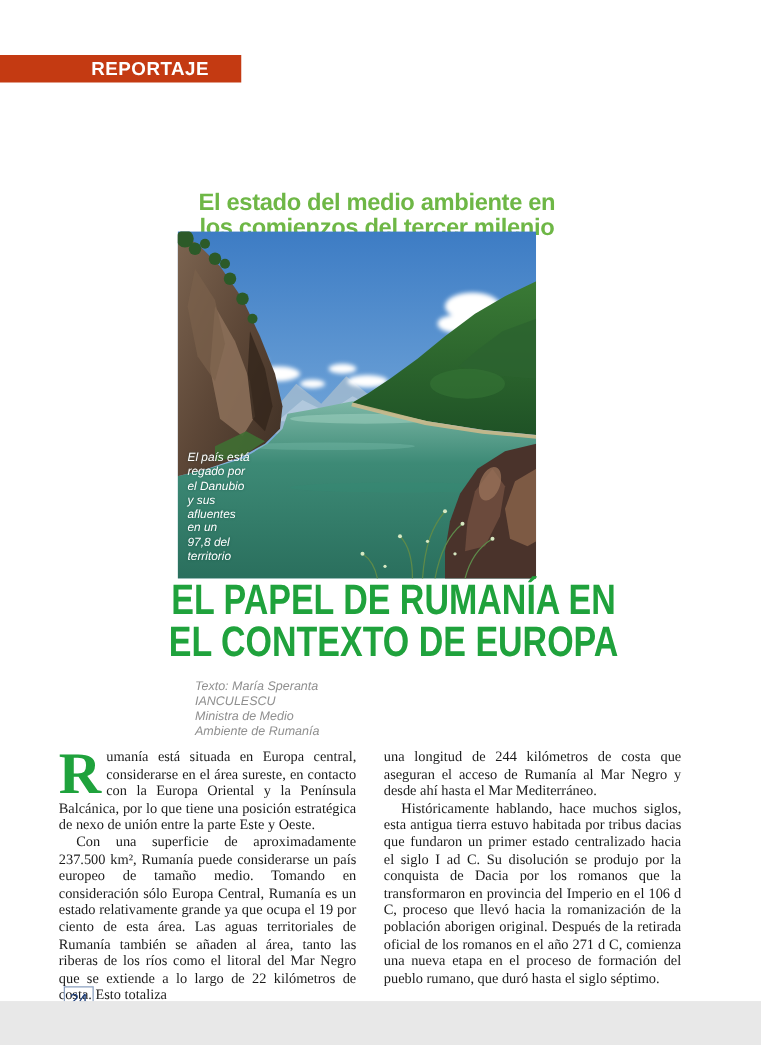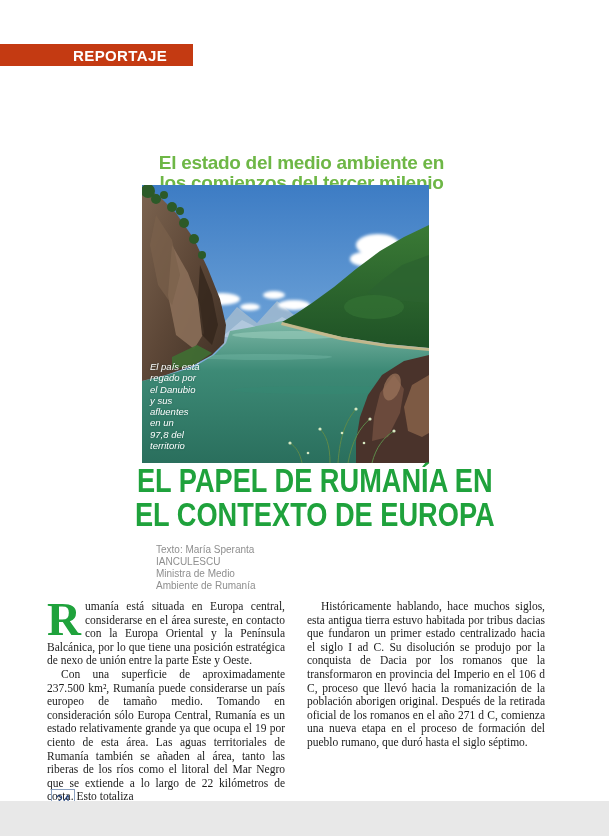--- a/index.html
+++ b/index.html
@@ -42,21 +42,21 @@
     text-align:center;color:var(--headline-green,#1fa23c);
   }
   .headline span{
     display:inline-block;transform:scaleX(.8);transform-origin:center;
     font-size:34px;font-weight:800;line-height:34px;letter-spacing:0px;
     white-space:pre-line;
   }
   
   .byline{
     position:absolute;left:156px;top:544px;width:200px;
-    color:#8f8f8f;font-size:10px;line-height:12px;
+    color:#8f8f8f;font-size:10px;font-style:italic;line-height:12px;
     white-space:pre-line;
   }
   
   .columns{
     position:absolute;left:47px;top:600px;width:498px;
     display:flex;gap:22px;
     font-family:"Liberation Serif",serif;color:#1b1b1b;
   }
   .col{width:238px;font-size:11.5px;line-height:13.6px;text-align:justify;}
   .col p{margin:0;}
@@ -205,20 +205,21 @@
 IANCULESCU
 Ministra de Medio
 Ambiente de Rumanía</div>
 
   <div class="columns">
     <div class="col">
       <p><span class="dropcap">R</span><span>umanía está situada en Europa central, considerarse en el área sureste, en contacto con la Europa Oriental y la Península Balcánica, por lo que tiene una posición estratégica de nexo de unión entre la parte Este y Oeste.</span></p>
       <p class="indent">Con una superficie de aproximadamente 237.500 km², Rumanía puede considerarse un país europeo de tamaño medio. Tomando en consideración sólo Europa Central, Rumanía es un estado relativamente grande ya que ocupa el 19 por ciento de esta área. Las aguas territoriales de Rumanía también se añaden al área, tanto las riberas de los ríos como el litoral del Mar Negro que se extiende a lo largo de 22 kilómetros de costa. Esto totaliza</p>
     </div>
     <div class="col">
+      <p>una longitud de 244 kilómetros de costa que aseguran el acceso de Rumanía al Mar Negro y desde ahí hasta el Mar Mediterráneo.</p>
       <p class="indent">Históricamente hablando, hace muchos siglos, esta antigua tierra estuvo habitada por tribus dacias que fundaron un primer estado centralizado hacia el siglo I ad C. Su disolución se produjo por la conquista de Dacia por los romanos que la transformaron en provincia del Imperio en el 106 d C, proceso que llevó hacia la romanización de la población aborigen original. Después de la retirada oficial de los romanos en el año 271 d C, comienza una nueva etapa en el proceso de formación del pueblo rumano, que duró hasta el siglo séptimo.</p>
     </div>
   </div>
 
   <div class="footer">
     <div class="pagenum-box">
       <span>24</span>
     </div>
   </div>
 

